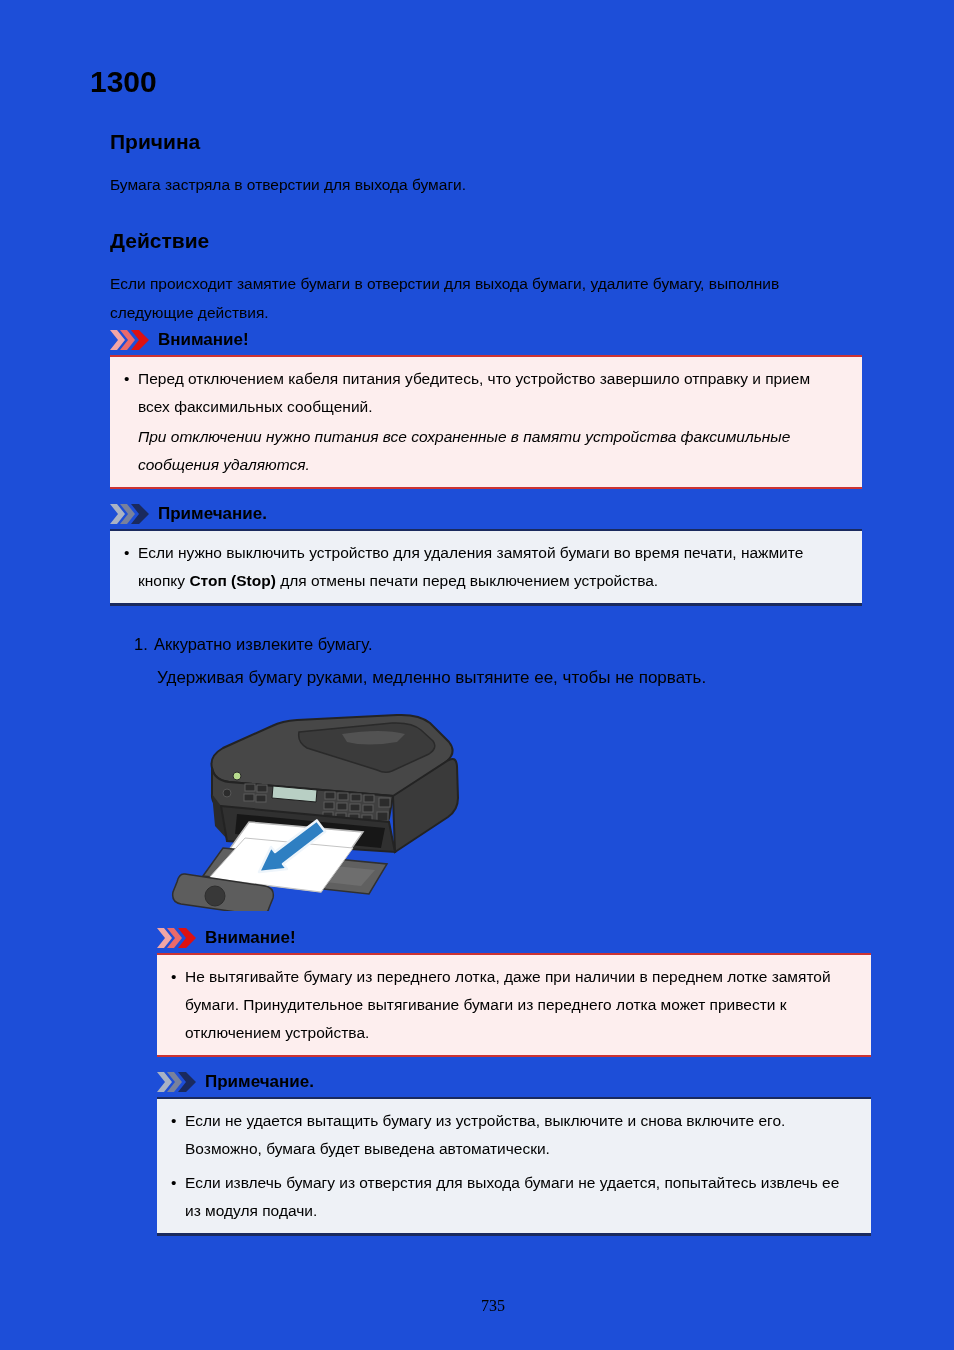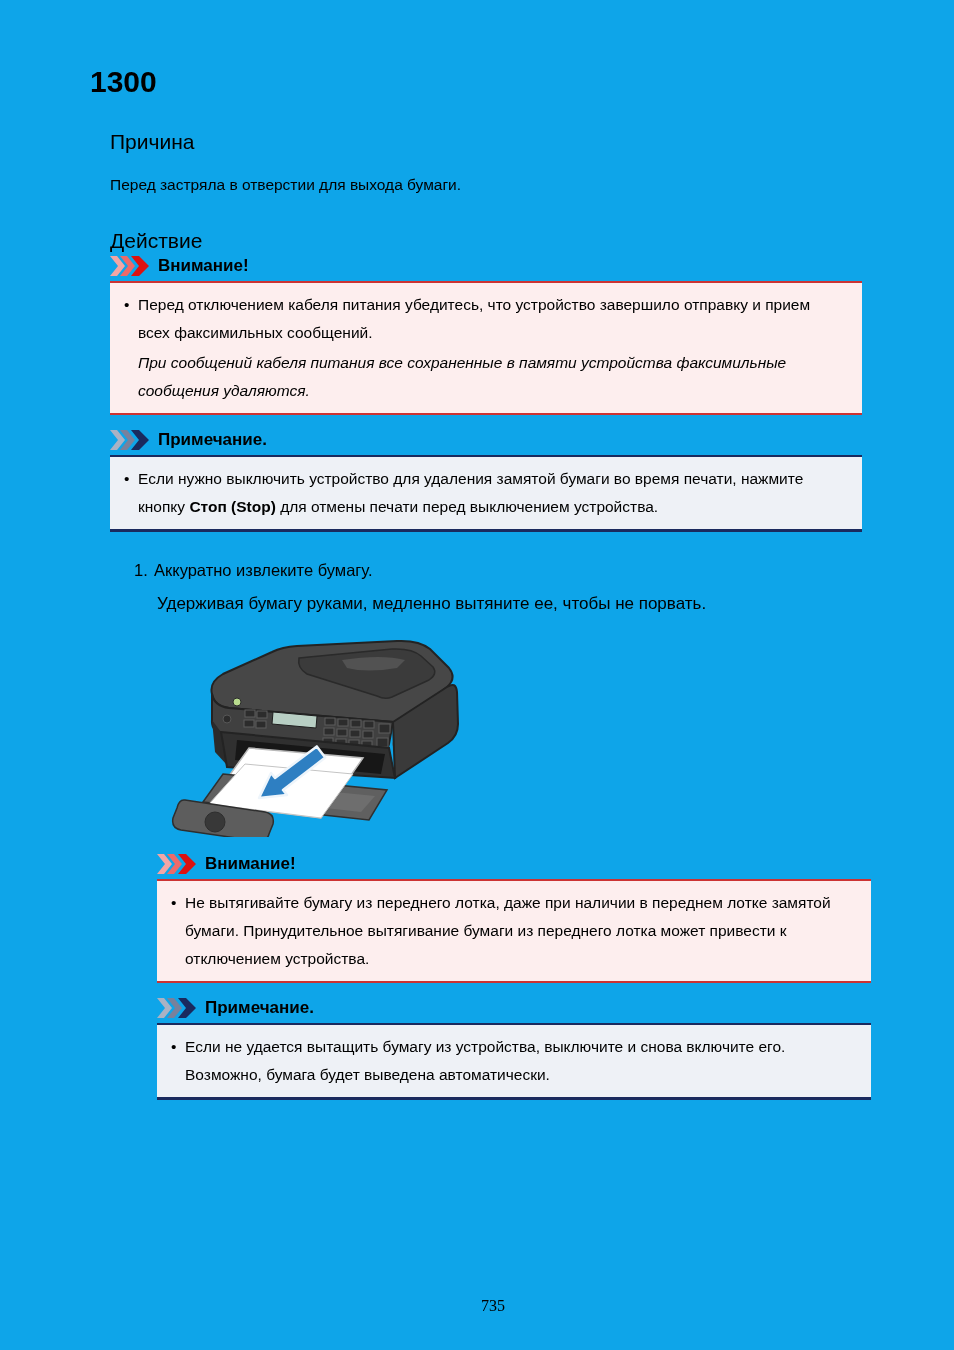--- a/index.html
+++ b/index.html
@@ -1,22 +1,22 @@
 <!DOCTYPE html>
 <html lang="ru"><head>
 <meta charset="utf-8">
 <style>
   * { margin:0; padding:0; box-sizing:border-box; }
   body { background:#ffffff; font-family:"Liberation Sans", sans-serif; color:#000; }
-  .page { position:relative; width:954px; height:1350px; background:#0ea5e9; overflow:hidden; }
+  .page { position:relative; width:954px; height:1350px; background:#1d4ed8; overflow:hidden; }
 
   .error-code { margin:66px 0 0 90px; font-size:30px; line-height:32px; font-weight:bold; }
   .content { margin-left:110px; width:752px; }
 
-  h2.section-heading { font-size:21px; line-height:24px; font-weight:normal; }
+  h2.section-heading { font-size:21px; line-height:24px; font-weight:bold; }
   .h-cause  { margin-top:32px; }
   .h-action { margin-top:30px; }
   p.bodytext { margin-top:16px; font-size:15.5px; line-height:29px; }
 
   
   .adm-header { display:flex; align-items:center; gap:8px; height:22px; }
   .adm-header.red  { margin-top:2px; }
   .adm-label { font-size:17px; font-weight:bold; line-height:22px; }
   .chev-icon { display:block; }
 
@@ -44,37 +44,38 @@
 </head>
 <body>
 
 <div class="page">
 
   <h1 class="error-code">1300</h1>
 
   <div class="content">
 
     <h2 class="section-heading h-cause">Причина</h2>
-    <p class="bodytext">Перед застряла в отверстии для выхода бумаги.</p>
+    <p class="bodytext">Бумага застряла в отверстии для выхода бумаги.</p>
 
     <h2 class="section-heading h-action">Действие</h2>
+    <p class="bodytext">Если происходит замятие бумаги в отверстии для выхода бумаги, удалите бумагу, выполнив следующие действия.</p>
 
     <div class="adm-header red">
       <svg class="chev-icon" width="40" height="20" viewBox="0 0 40 20">
         <path d="M0 0 L7 0 L15 10 L7 20 L0 20 L8 10 Z" fill="#f2a6a6"></path>
         <path d="M10 0 L17 0 L25 10 L17 20 L10 20 L18 10 Z" fill="#ec6a6a"></path>
         <path d="M21 0 L29 0 L39 10 L29 20 L21 20 L29 10 Z" fill="#dd1111"></path>
       </svg>
       <span class="adm-label">Внимание!</span>
     </div>
     <div class="adm-box attention">
       <ul>
         <li>
           <p>Перед отключением кабеля питания убедитесь, что устройство завершило отправку и прием всех факсимильных сообщений.</p>
-          <p>При сообщений кабеля питания все сохраненные в памяти устройства факсимильные сообщения удаляются.</p>
+          <p>При отключении нужно питания все сохраненные в памяти устройства факсимильные сообщения удаляются.</p>
         </li>
       </ul>
     </div>
 
     <div class="adm-header" style="margin-top:14px;">
       <svg class="chev-icon" width="40" height="20" viewBox="0 0 40 20">
         <path d="M0 0 L7 0 L15 10 L7 20 L0 20 L8 10 Z" fill="#a9b2c4"></path>
         <path d="M10 0 L17 0 L25 10 L17 20 L10 20 L18 10 Z" fill="#78819c"></path>
         <path d="M21 0 L29 0 L39 10 L29 20 L21 20 L29 10 Z" fill="#1a2a5e"></path>
       </svg>
@@ -174,20 +175,21 @@
           <svg class="chev-icon" width="40" height="20" viewBox="0 0 40 20">
             <path d="M0 0 L7 0 L15 10 L7 20 L0 20 L8 10 Z" fill="#a9b2c4"></path>
             <path d="M10 0 L17 0 L25 10 L17 20 L10 20 L18 10 Z" fill="#78819c"></path>
             <path d="M21 0 L29 0 L39 10 L29 20 L21 20 L29 10 Z" fill="#1a2a5e"></path>
           </svg>
           <span class="adm-label">Примечание.</span>
         </div>
         <div class="adm-box note">
           <ul>
             <li>Если не удается вытащить бумагу из устройства, выключите и снова включите его. Возможно, бумага будет выведена автоматически.</li>
+            <li>Если извлечь бумагу из отверстия для выхода бумаги не удается, попытайтесь извлечь ее из модуля подачи.</li>
           </ul>
         </div>
 
       </div>
     </div>
   </div>
 
   <div class="page-number">735</div>
 </div>
 

